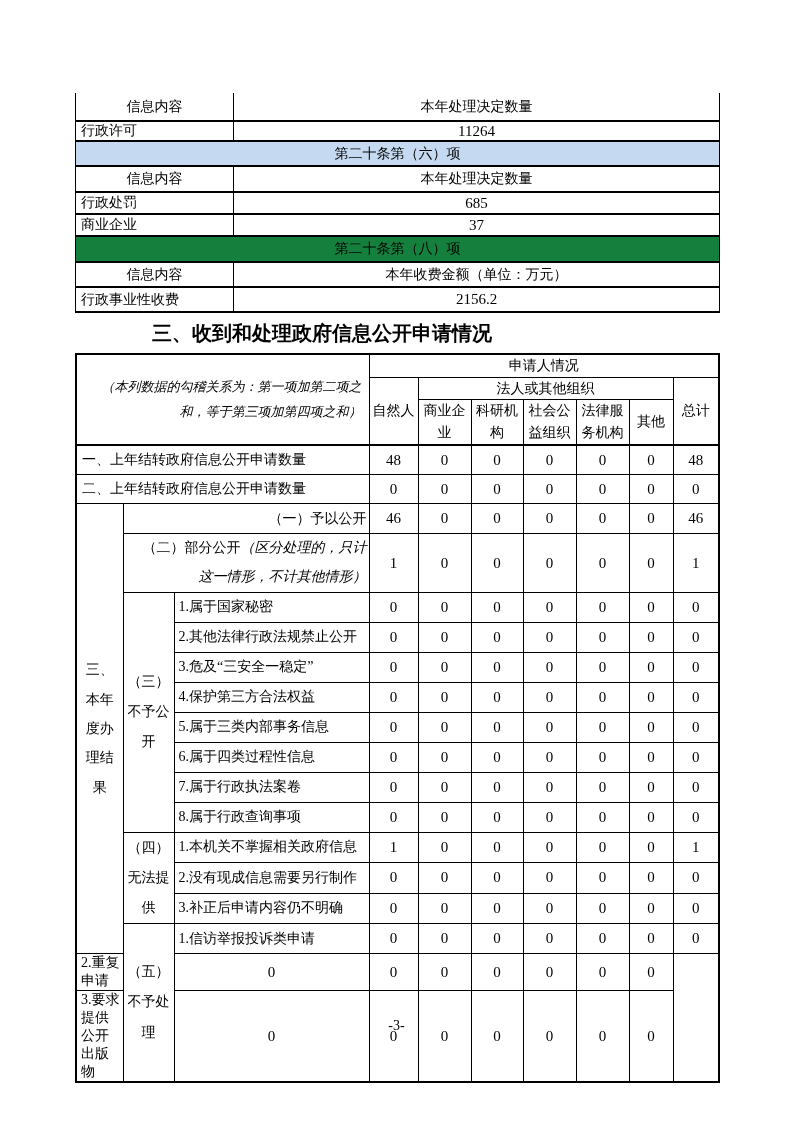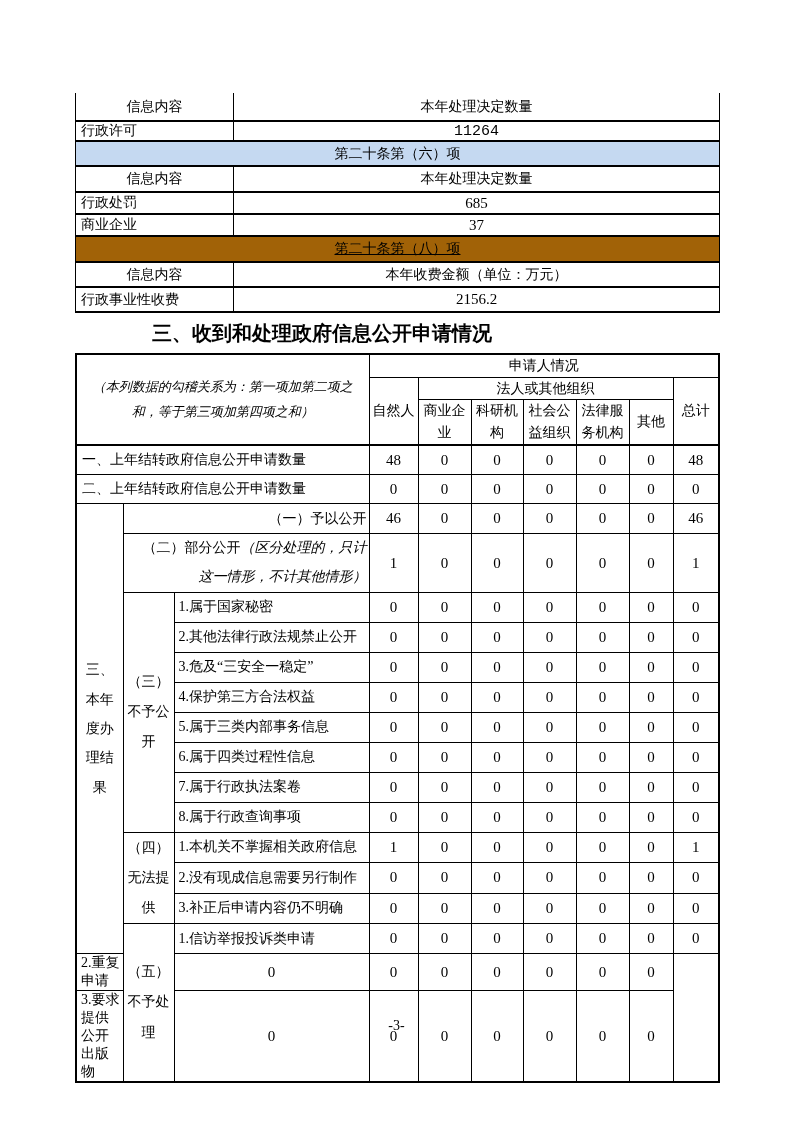--- a/index.html
+++ b/index.html
@@ -24,21 +24,21 @@
     position:absolute;left:152px;top:320px;
     font-family:"Liberation Sans","DejaVu Sans",sans-serif;font-weight:700;font-size:20px;
   }
   
   .t2{position:absolute;left:75px;top:353px;width:644px;border:2px solid #000;}
   .t2 td{
     border:1px solid #000;font-size:14px;text-align:center;vertical-align:middle;
     padding:0 2px;overflow:hidden;
   }
   .t2 td.note{
-    font-style:italic;text-align:center;font-size:13px;line-height:1.95;padding:16px 7px;
+    font-style:italic;text-align:right;font-size:13px;line-height:1.95;padding:16px 7px;
   }
   .t2 td.hdr{line-height:1.55;}
   .t2 td.hdrB{border-bottom:2px solid #000;}
   .t2 td.rowlab{text-align:left;padding-left:5px;}
   .t2 td.itemlab{text-align:right;padding-left:6px;}
   .t2 td.sublab{text-align:left;padding-left:4px;}
   .t2 td.wrap2{line-height:2.05;}
   .t2 td.grouplab{line-height:2.15;padding:0 3px;}
   .t2 td.vertlab{line-height:2.1;padding:0 2px;}
   .t2 td.num{font-size:15px;}
@@ -54,41 +54,41 @@
   <table class="t1">
     <colgroup>
         <col style="width:158px">
         <col style="width:486px">
       </colgroup>
     <tbody>
         <tr style="height: 28px;">
           <td class="c">信息内容</td>
           <td class="c">本年处理决定数量</td>
         </tr>
-        <tr style="height: 16px; font-family: Liberation Mono, monospace;">
+        <tr style="height: 16px;">
           <td class="l">行政许可</td>
           <td class="num">11264</td>
         </tr>
         <tr style="height: 25px;">
           <td class="band" colspan="2" style="background: rgb(197, 217, 241);">第二十条第（六）项</td>
         </tr>
         <tr style="height: 26px;">
           <td class="c">信息内容</td>
           <td class="c">本年处理决定数量</td>
         </tr>
         <tr style="height: 22px;">
           <td class="l">行政处罚</td>
           <td class="num">685</td>
         </tr>
         <tr style="height: 22px;">
           <td class="l">商业企业</td>
           <td class="num">37</td>
         </tr>
         <tr style="height: 26px;">
-          <td class="band" colspan="2" style="background: #a16207; text-decoration: underline;">第二十条第（八）项</td>
+          <td class="band" colspan="2" style="background: #15803d;">第二十条第（八）项</td>
         </tr>
         <tr style="height: 25px;">
           <td class="c">信息内容</td>
           <td class="c">本年收费金额（单位：万元）</td>
         </tr>
         <tr style="height: 25px;">
           <td class="l">行政事业性收费</td>
           <td class="num">2156.2</td>
         </tr>
       </tbody>

